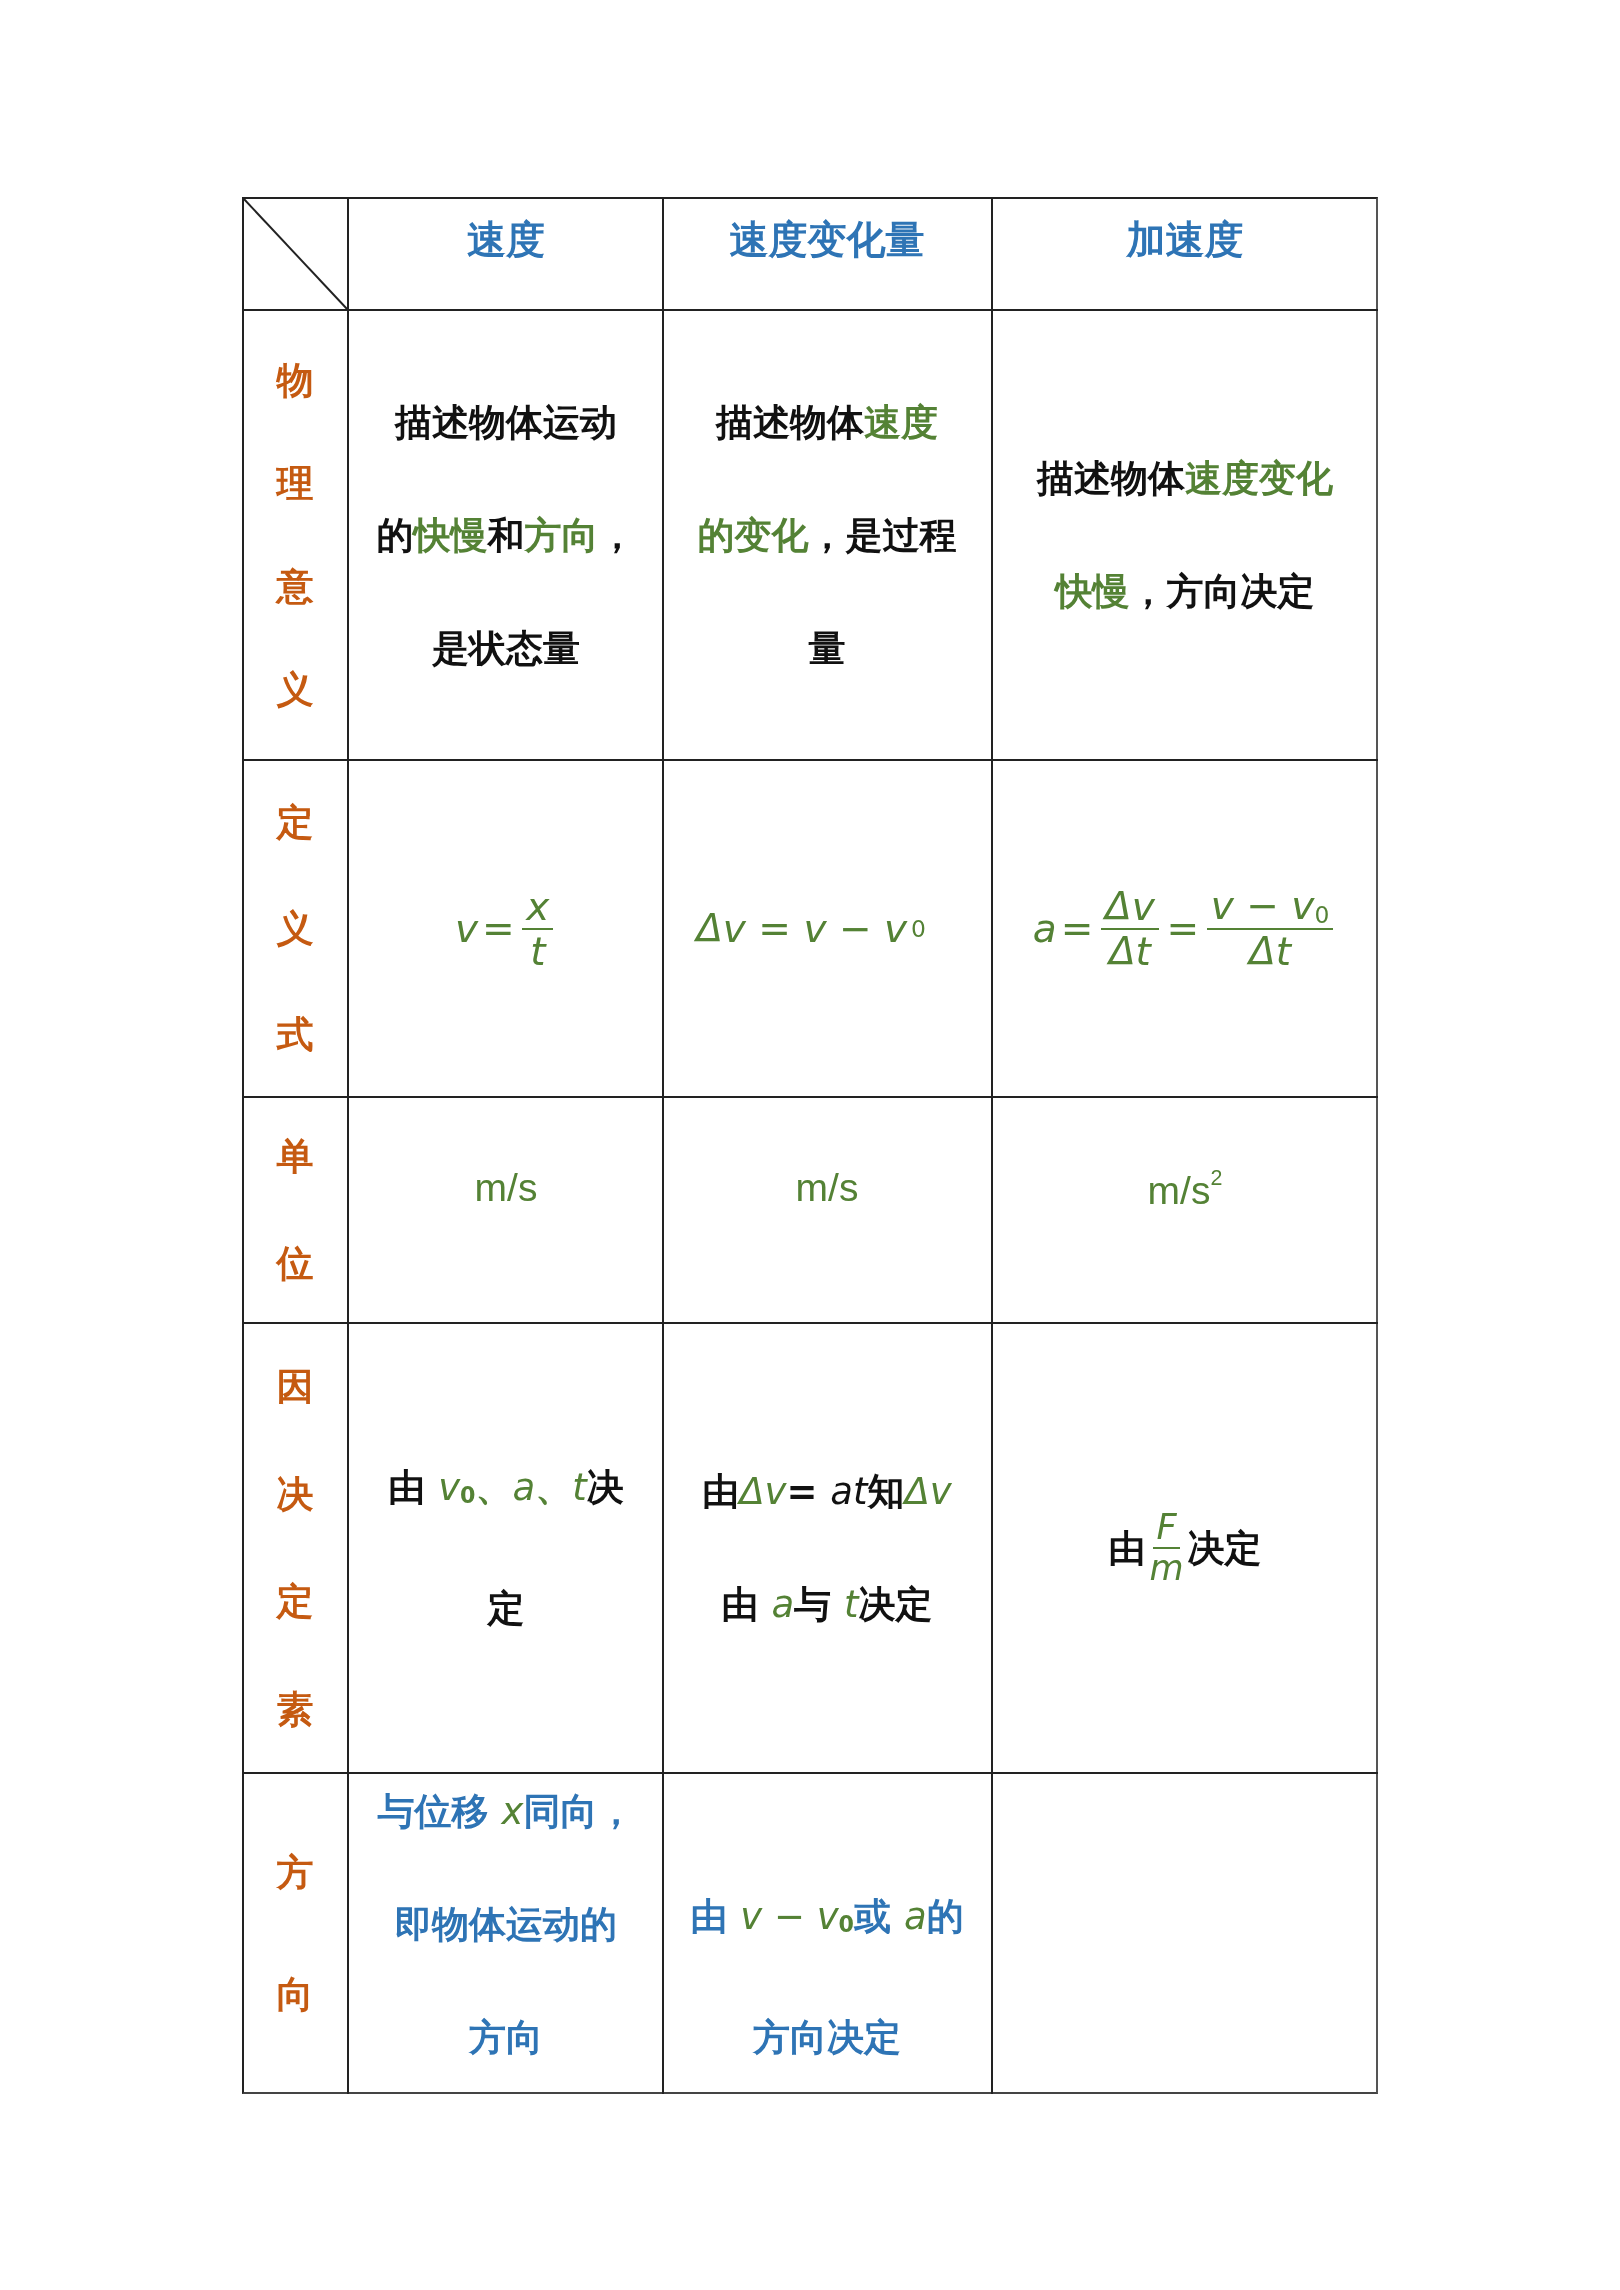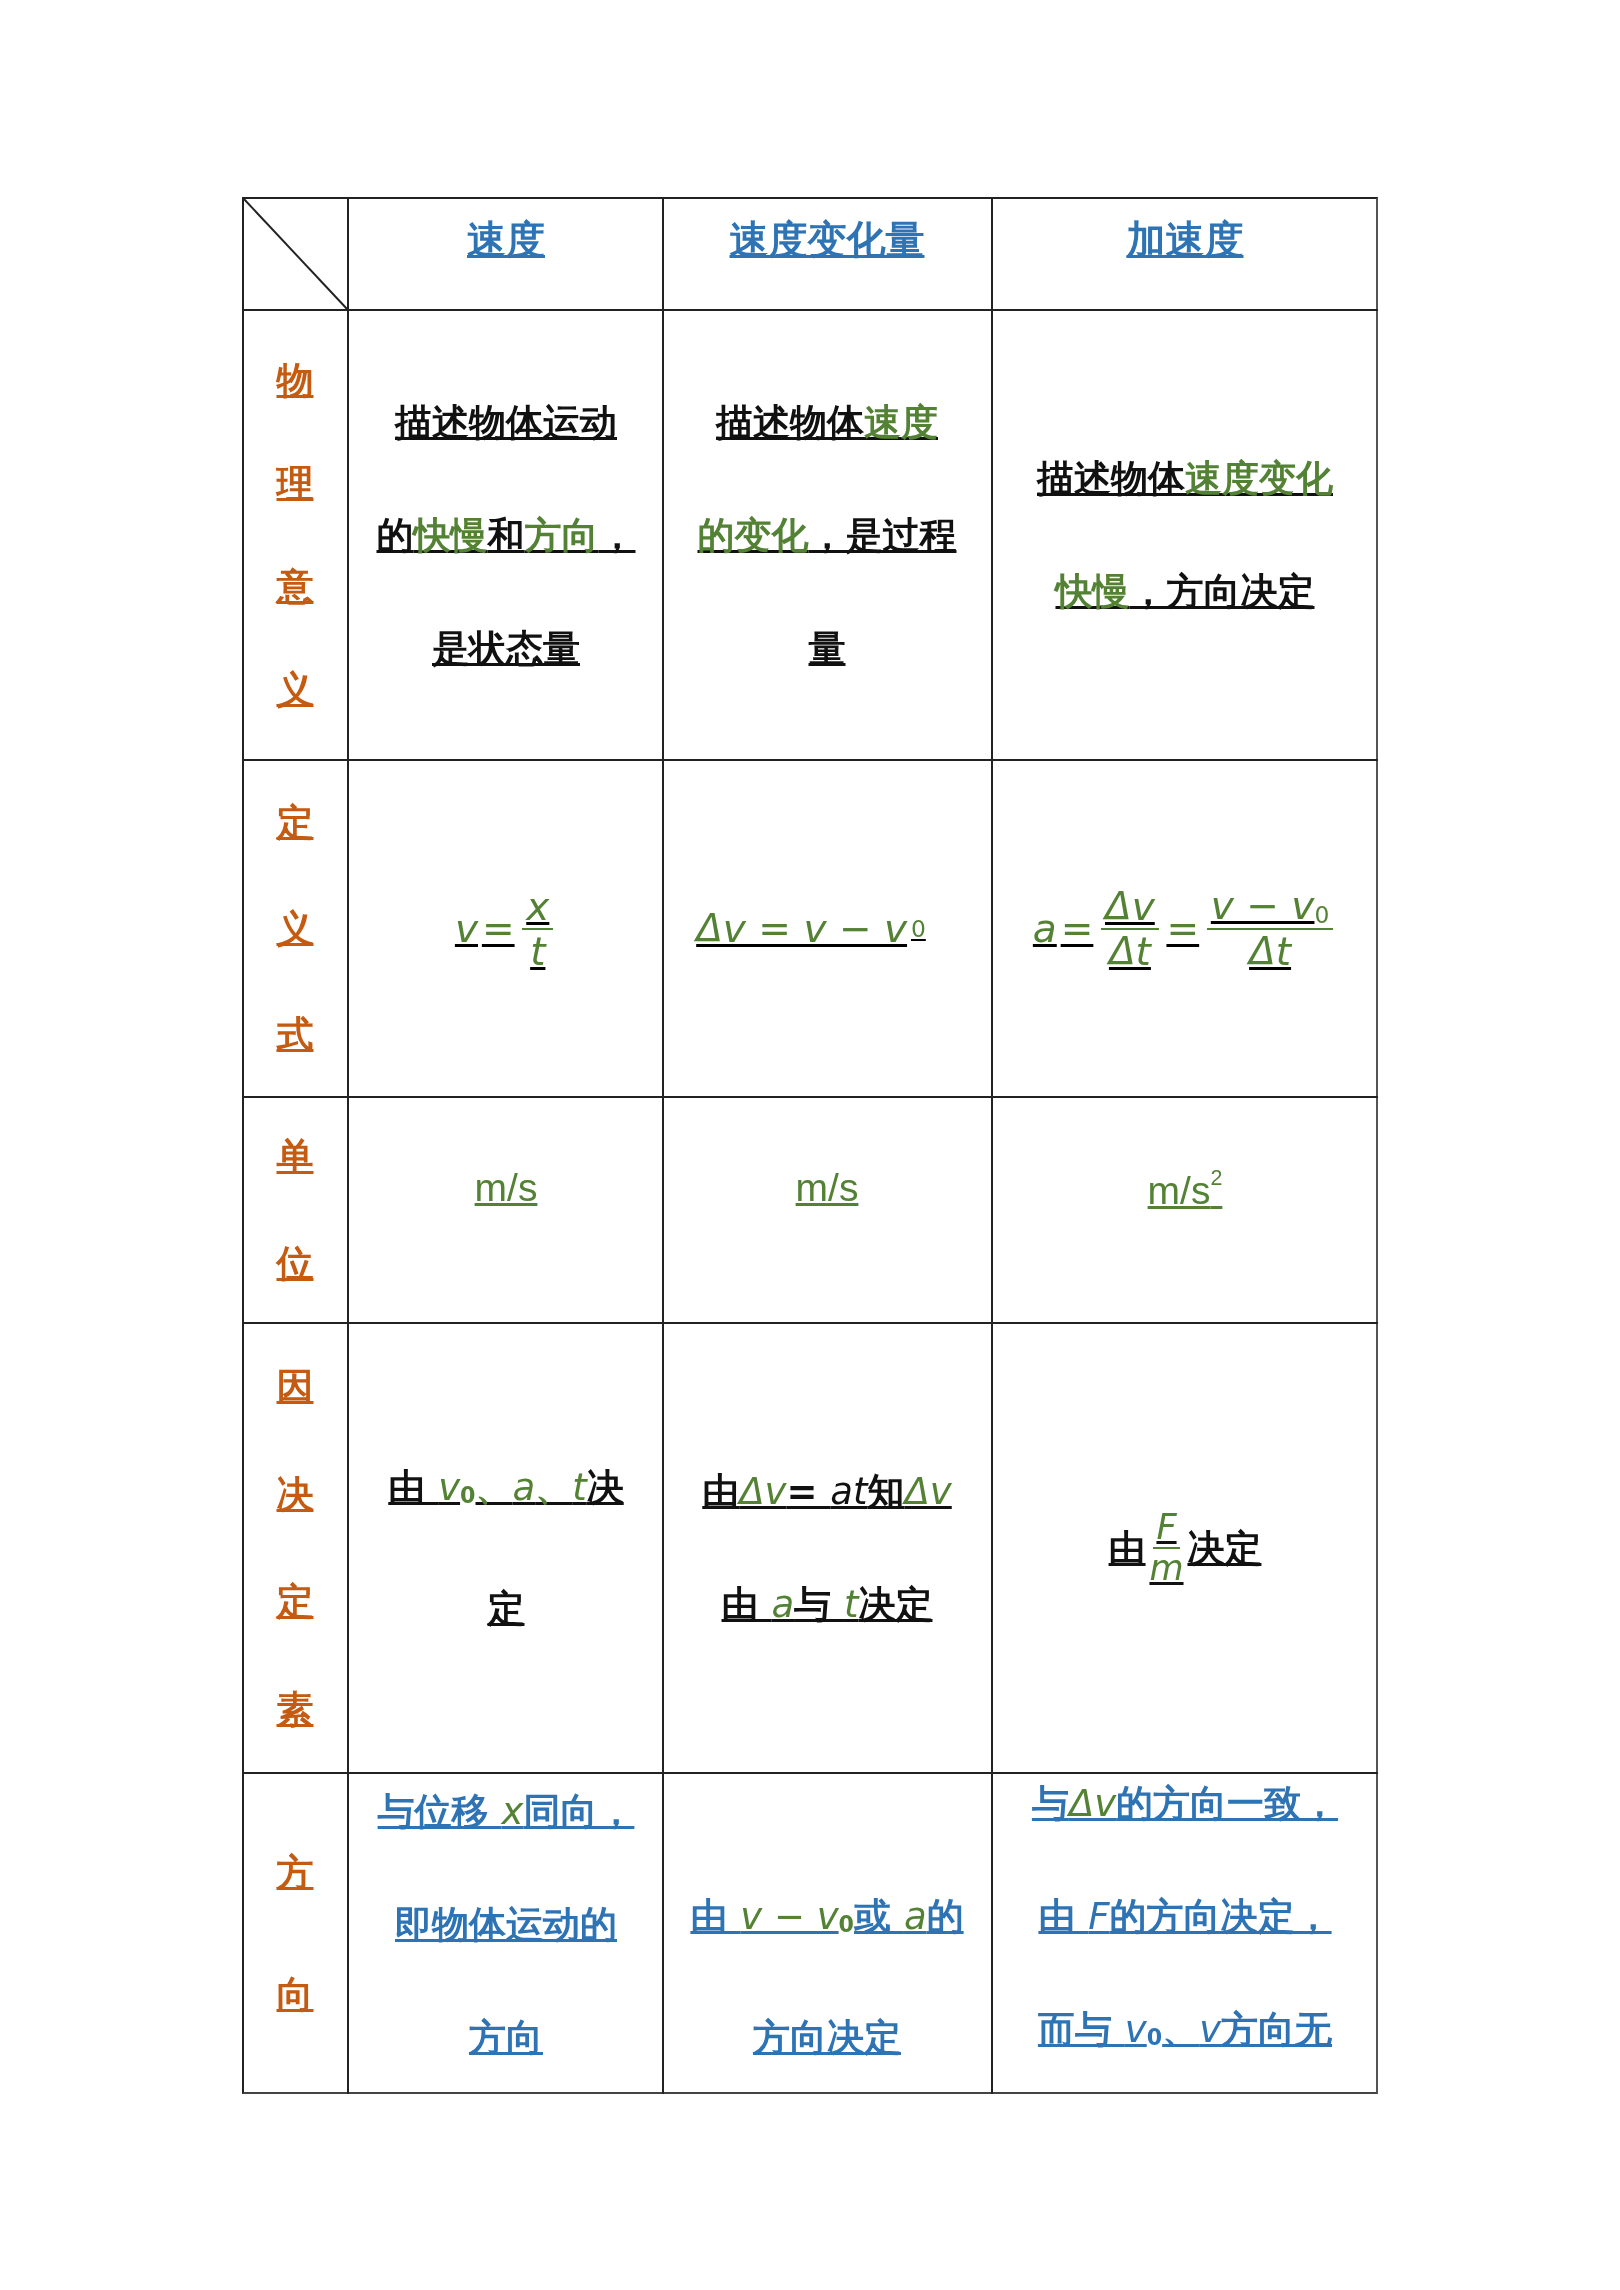--- a/index.html
+++ b/index.html
@@ -1,20 +1,20 @@
 <!DOCTYPE html>
 <html><head>
 <meta charset="utf-8">
 <style>
   html, body { margin: 0; padding: 0; background: #ffffff; }
   body { width: 1620px; height: 2291px; position: relative; overflow: hidden;
          font-family: "DejaVu Sans", "Liberation Sans", sans-serif; }
   .tbl { position: absolute; left: 242px; top: 197px; width: 1136px; height: 1897px; }
   .cell { position: absolute; box-sizing: border-box; display: flex; align-items: center; justify-content: center;
-          text-align: center; text-decoration: underline; }
+          text-align: center; }
   .hline { position: absolute; left: 0; width: 1136px; height: 2px; background: #222; }
   .vline { position: absolute; top: 0; width: 2px; height: 1897px; background: #222; }
   .outer { position: absolute; left: 0; top: 0; width: 1136px; height: 1897px; box-sizing: border-box;
            border: 2px solid #222; border-right-color: #555; border-bottom-color: #444; }
   .head { color: #2e74b5; font-weight: bold; font-size: 39px; align-items: flex-start; padding-top: 15.7px; }
   .rowlabel { flex-direction: column; justify-content: space-around; color: #c55a11; font-weight: bold; font-size: 37px; }
   .rowlabel span { display: block; line-height: 1; }
   .txt { font-size: 37px; font-weight: bold; color: #111; line-height: 113px; padding: 0 5.9px; }
   .g { color: #548235; }
   .b { color: #2e74b5; align-items: flex-end; }
@@ -177,22 +177,15 @@
       <div><span>即物体运动的</span></div>
       <div><span>方向</span></div>
     </div>
   </div>
   <div class="cell txt b" style="left:421px;top:1576px;width:328px;height:321px">
     <div class="lines">
       <div><span>由 </span><span class="g it">v − v</span><sub class="g">0</sub><span>或 </span><span class="g it">a</span><span>的</span></div>
       <div><span>方向决定</span></div>
     </div>
   </div>
-  <div class="cell txt b" style="left:750px;top:1576px;width:386px;height:321px">
-    <div class="lines">
-      <div><span>与</span><span class="g it">Δv</span><span>的方向一致，</span></div>
-      <div><span>由 </span><span class="it">F</span><span>的方向决定，</span></div>
-      <div><span>而与 </span><span class="it">v</span><sub>0</sub><span>、</span><span class="it">v</span><span>方向无</span></div>
-    </div>
-  </div>
 
 </div>
 
 
 </body></html>

